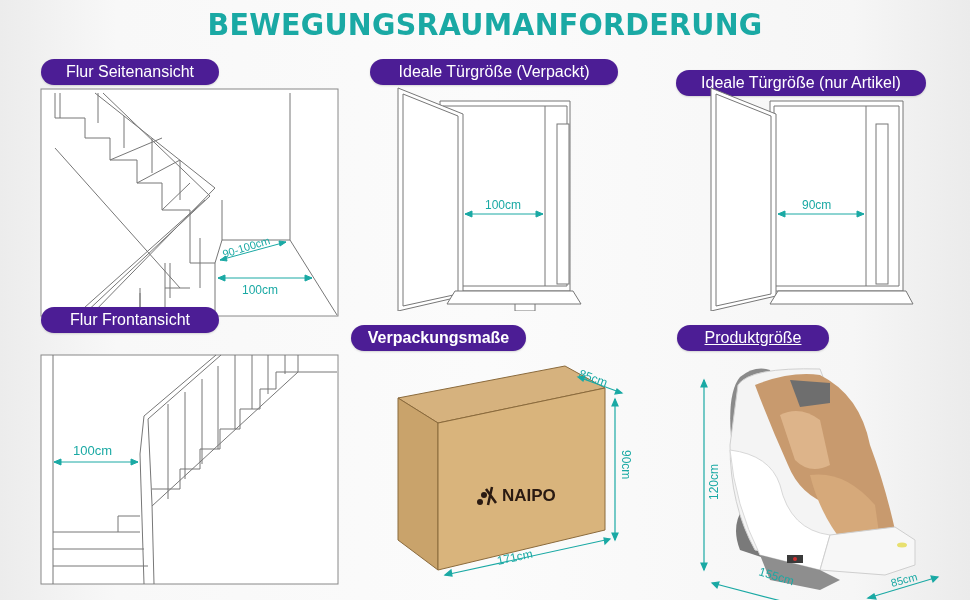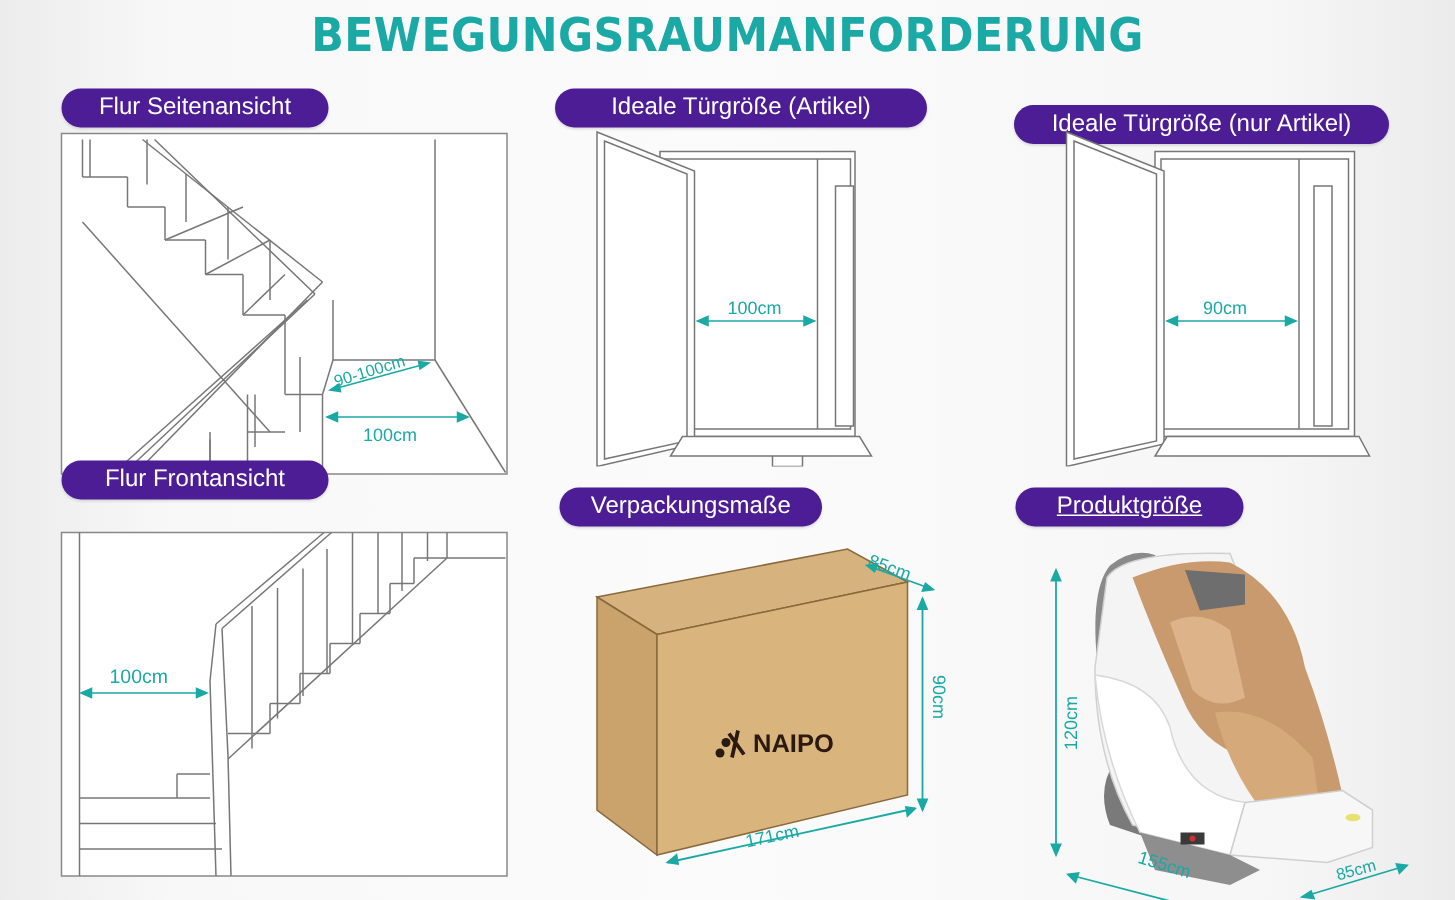--- a/index.html
+++ b/index.html
@@ -81,21 +81,21 @@
       <polygon points="180,172 186,168 187,173"></polygon>
       <line x1="178" y1="190" x2="272" y2="190"></line>
       <polygon points="178,190 185,187 185,193"></polygon>
       <polygon points="272,190 265,187 265,193"></polygon>
     </g>
     <text class="dim" x="184" y="170" font-size="11" transform="rotate(-17 184 170)">90-100cm</text>
     <text class="dim" x="202" y="206" font-size="12">100cm</text>
   </svg>
 </div>
 
-<div class="pill" style="left:370px; top:59px; width:248px;">Ideale Türgröße (Artikel)</div>
+<div class="pill" style="left:370px; top:59px; width:248px;">Ideale Türgröße (Verpackt)</div>
 <div class="panel" style="left:395px; top:86px;">
   <svg width="210" height="225" viewBox="0 0 210 225">
     <g stroke="#777" fill="#fff" stroke-width="1">
       <polygon points="140,60 140,225 120,225 120,55" fill="#fff"></polygon>
       <polygon points="45,15 175,15 175,205 45,205"></polygon>
       <polygon points="48,20 172,20 172,200 48,200"></polygon>
       <polygon points="3,2 68,28 68,210 3,225" fill="#fff"></polygon>
       <polygon points="8,8 63,30 63,208 8,220" fill="#fff"></polygon>
       <line x1="150" y1="20" x2="150" y2="200"></line>
       <rect x="162" y="38" width="12" height="160"></rect>
@@ -175,21 +175,21 @@
     </g>
     <g stroke="#1aa9a4" fill="#1aa9a4" stroke-width="1">
       <line x1="14" y1="108" x2="98" y2="108"></line>
       <polygon points="14,108 21,105 21,111"></polygon>
       <polygon points="98,108 91,105 91,111"></polygon>
     </g>
     <text class="dim" x="33" y="101" font-size="13">100cm</text>
   </svg>
 </div>
 
-<div class="pill" style="left:373px; top:325px; width:175px;">Verpackungsmaße</div>
+<div class="pill" style="left:351px; top:325px; width:175px;font-weight:bold;">Verpackungsmaße</div>
 <div class="panel" style="left:390px; top:365px;">
   <svg width="250" height="220" viewBox="0 0 250 220">
     <polygon points="8,33 175,1 215,23 48,58" fill="#d6b27e" stroke="#8a6a3c" stroke-width="1"></polygon>
     <polygon points="8,33 48,58 48,205 8,175" fill="#c9a36b" stroke="#8a6a3c" stroke-width="1"></polygon>
     <polygon points="48,58 215,23 215,165 48,205" fill="#d9b47c" stroke="#8a6a3c" stroke-width="1"></polygon>
     <g>
       <circle cx="94" cy="130" r="3" fill="#2a1a12"></circle>
       <circle cx="90" cy="137" r="3" fill="#2a1a12"></circle>
       <path d="M96 124 l10 14 M102 122 l-4 18" stroke="#2a1a12" stroke-width="2.5" fill="none"></path>
     </g>

